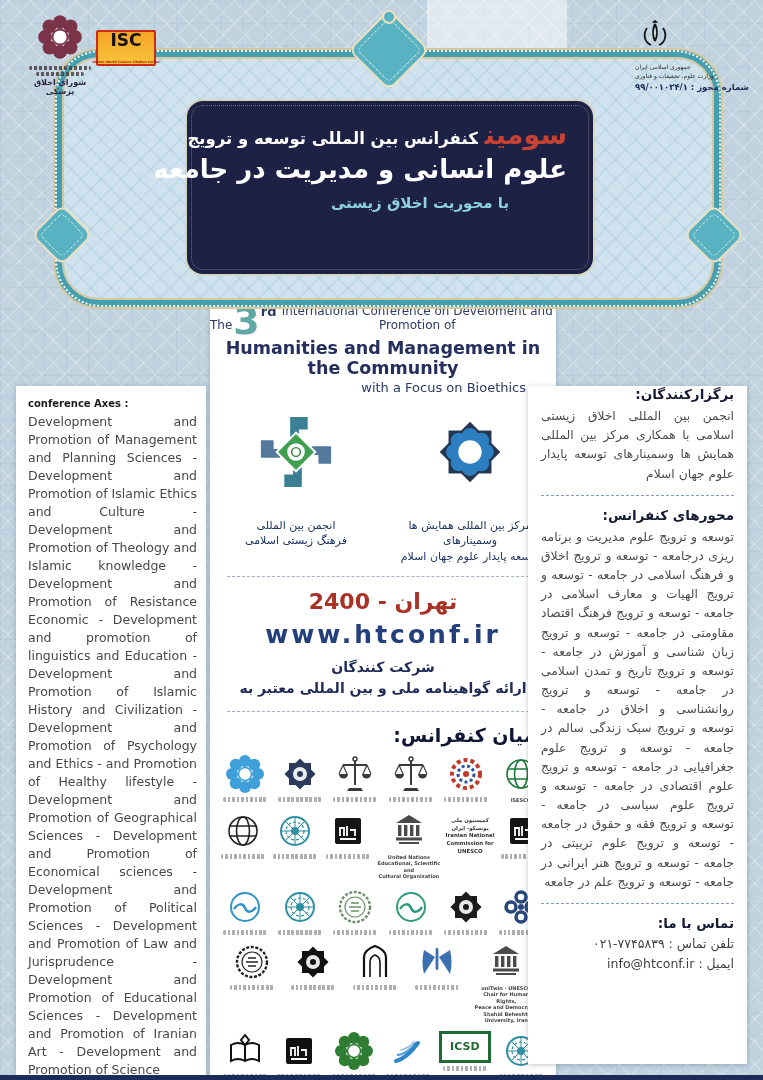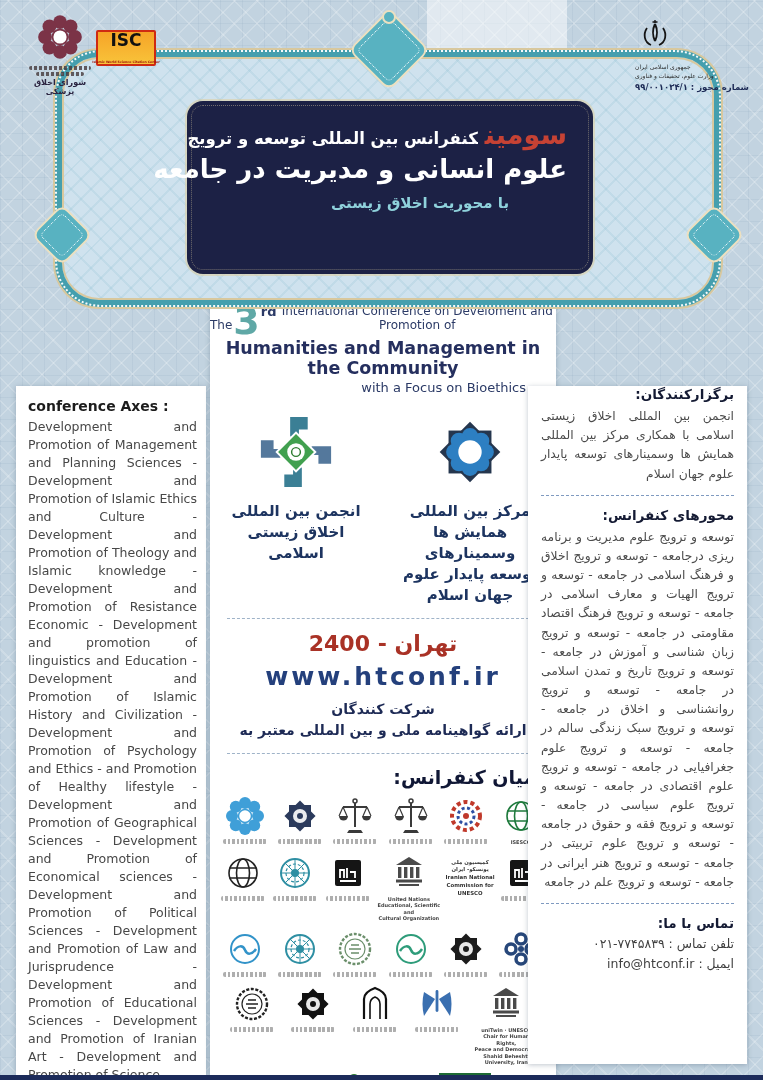--- a/index.html
+++ b/index.html
@@ -51,41 +51,41 @@
   .b1 .r1{color:#fff;font-size:16.5px;font-weight:700;}
   .b2{color:#fff;font-size:26px;font-weight:800;text-align:right;margin-top:4px;white-space:nowrap;}
   .b3{color:var(--banner_blue,#8fd2dc);font-size:15px;font-weight:700;text-align:center;margin-top:10px;padding-left:60px;}
   
   .col{position:absolute;background:#fff;box-shadow:0 1px 5px rgba(30,50,80,.28);z-index:1;box-sizing:border-box;}
   .col-left{left:16px;top:386px;width:190px;bottom:5px;padding:12px 9px 8px 12px;}
   .col-center{left:210px;top:288px;width:346px;bottom:5px;overflow:hidden;}
   .col-right{right:16px;top:386px;width:219px;bottom:16px;padding:0 13px;direction:rtl;}
   .bottom-bar{position:absolute;left:0;bottom:0;width:100%;height:5px;background:#1c2b5a;z-index:4;}
   
-  .axhead{font-size:14px;font-weight:800;color:#1c1c1c;margin:0 0 4px;}
+  .axhead{font-size:10px;font-weight:800;color:#1c1c1c;margin:0 0 4px;}
   .axbody{font-size:12.5px;color:#474747;line-height:1.44;text-align:justify;margin:0;}
   
   .fah{font-size:13.5px;font-weight:800;color:#141a33;margin:0 0 5px;}
   .fab{font-size:12.3px;color:#4c4c4c;line-height:1.56;text-align:justify;margin:0;}
   .dash{border:0;border-top:1.6px dashed #7f9ac0;margin:11px 0;}
   .c-line{font-size:12.5px;color:#3f3f3f;margin-top:5px;}
   .ltr{direction:ltr;unicode-bidi:embed;}
   
   .ttl{margin-top:16px;text-align:center;color:#2b3a66;}
   .ttl-row{display:flex;justify-content:center;align-items:flex-end;}
   .t-the{font-size:12px;padding-bottom:3px;}
   .t-num{font-size:38px;font-weight:700;line-height:.75;color:var(--teal,#5fa8a6);margin:0 1px;}
   .t-ord{font-size:13px;font-weight:700;align-self:flex-start;}
   .t-rest{font-size:12px;padding-bottom:3px;margin-left:2px;}
   .t-main{font-size:17.5px;font-weight:800;color:#252f5e;margin-top:3px;}
   .t-sub{font-size:13px;color:#2b3a66;text-align:right;padding-right:30px;margin-top:2px;}
   .orgs{display:flex;justify-content:center;gap:34px;margin-top:18px;}
   .org{width:140px;text-align:center;}
   .org svg{width:78px;height:78px;}
-  .org-cap{font-size:15px;font-weight:bold;color:#1d3460;line-height:1.4;margin-top:6px;direction:rtl;}
+  .org-cap{font-size:11px;font-weight:normal;color:#1d3460;line-height:1.4;margin-top:23px;direction:rtl;}
   .sep{border:0;border-top:1.6px dashed #9fb3c8;width:90%;margin:12px auto;}
   .city{color:var(--red,#a93226);font-size:22px;font-weight:800;text-align:center;direction:rtl;margin-top:2px;}
   .site{color:var(--navy,#24407c);font-size:25px;font-weight:800;letter-spacing:3px;text-align:center;margin-top:6px;}
   .cert{color:#1d2a55;font-size:14px;font-weight:bold;text-align:center;direction:rtl;line-height:1.5;margin-top:8px;}
   .suphead{font-size:19px;font-weight:800;color:#101735;text-align:right;direction:rtl;margin:4px 0 8px;}
   .sup-row{display:flex;justify-content:space-evenly;align-items:flex-start;margin-bottom:7px;padding:0 4px;}
   .sup-item{display:flex;flex-direction:column;align-items:center;gap:3px;min-width:48px;max-width:64px;}
   .sup-ic{width:40px;height:40px;}
   .squig{width:44px;height:5px;border-radius:2px;opacity:.7;
     background:repeating-linear-gradient(90deg,#8c8c8c 0 2.5px,transparent 2.5px 4.5px);}
@@ -165,21 +165,21 @@
             <path d="M76 34v18H63v-9h-7v-9z" fill="#54789c"></path>
             <path d="M46 76H28V63h9v-7h9z"></path>
             <path d="M4 46V28h13v9h7v9z" fill="#54789c"></path>
           </g>
           <rect x="26" y="26" width="28" height="28" fill="#41a04f" stroke="#fff" stroke-width="2" transform="rotate(45 40 40)"></rect>
           <circle cx="40" cy="40" r="9" fill="#fff"></circle>
           <circle cx="40" cy="40" r="4.5" fill="none" stroke="#2e7d32" stroke-width="1.5"></circle>
         </svg>
         <div class="org-cap">
           <div>انجمن بین المللی</div>
-          <div>اخلاق زیستی اسلامی</div>
+          <div>فرهنگ زیستی اسلامی</div>
         </div>
       </div>
       <div class="org">
         <svg viewBox="0 0 80 80">
           <rect x="18" y="18" width="44" height="44" fill="#25364e"></rect>
           <rect x="18" y="18" width="44" height="44" fill="#25364e" transform="rotate(45 40 40)"></rect>
           <g fill="#2d7fc2">
             <circle cx="40" cy="24" r="8.5"></circle>
               <circle cx="51.3" cy="28.7" r="8.5"></circle>
             <circle cx="56" cy="40" r="8.5"></circle>

